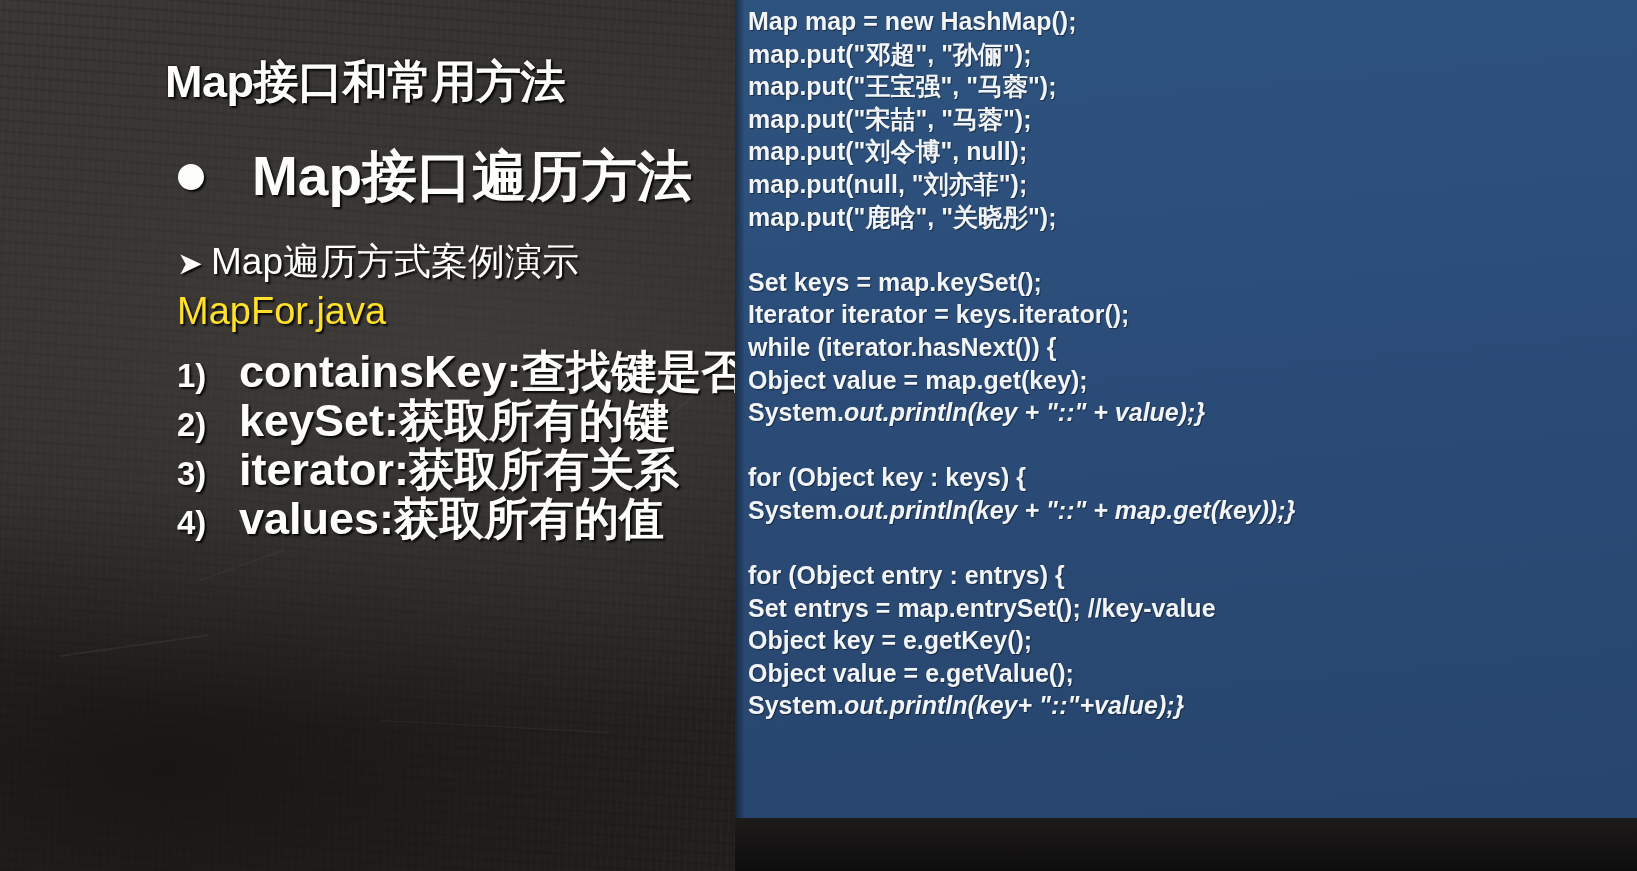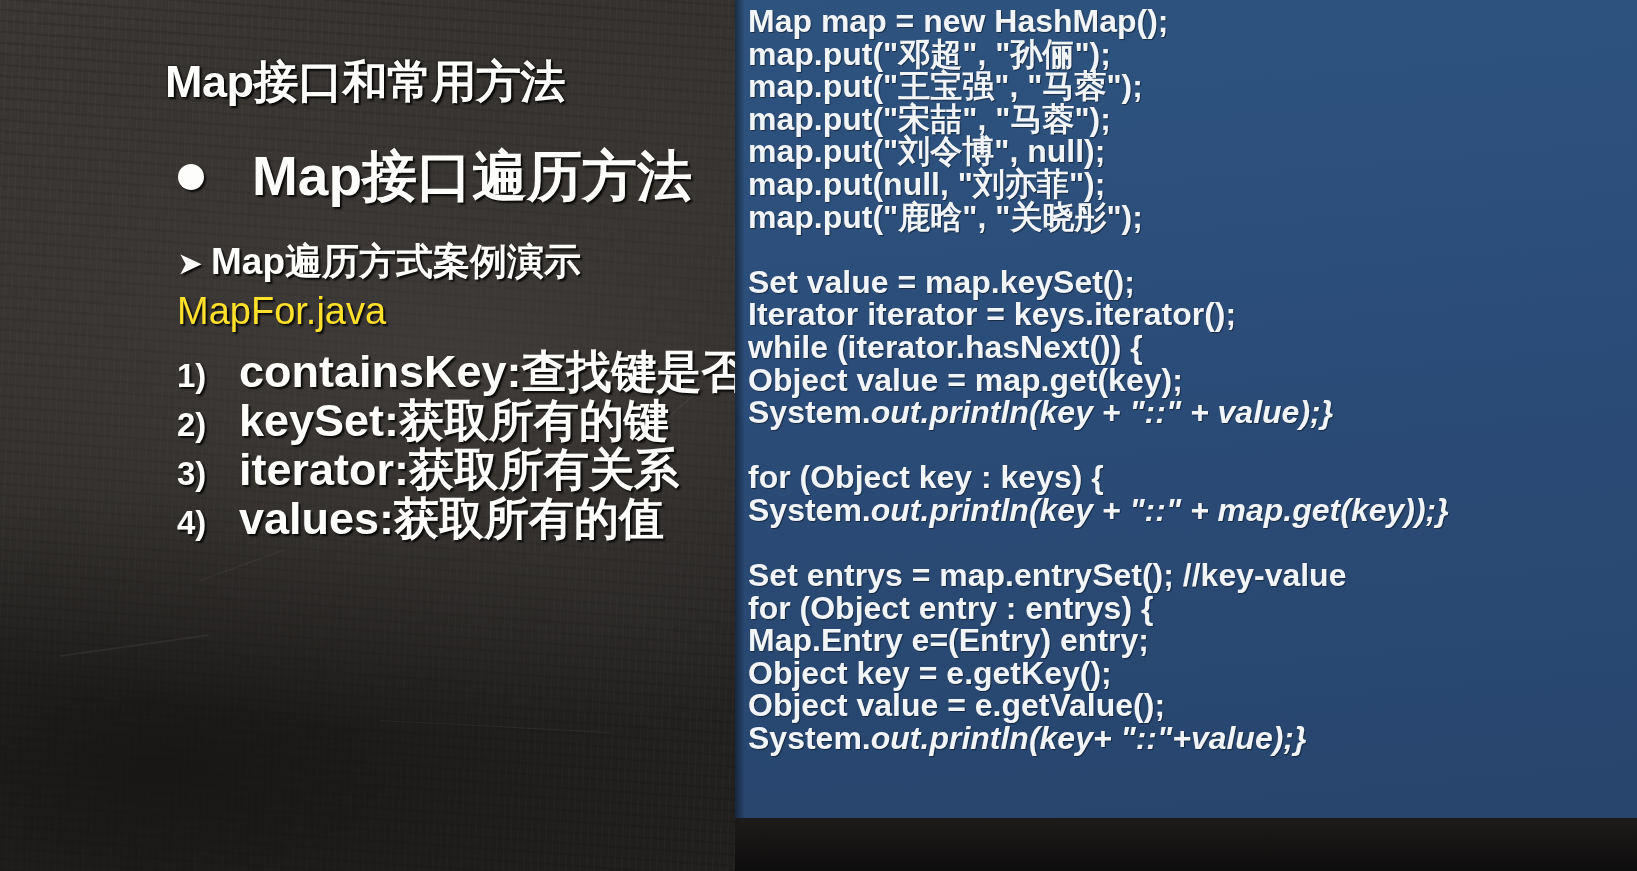--- a/index.html
+++ b/index.html
@@ -93,21 +93,21 @@
   }
   .arrow-icon {
     font-size: 31px;
     color: #fdfdfb;
     line-height: 1;
     text-shadow: 2px 2px 2px rgba(0,0,0,0.8);
   }
   .sub-text {
     margin-left: 8px;
     font-size: 37px;
-    font-weight: bold;
+    font-weight: normal;
     color: #fdfdfb;
     text-shadow: 2px 2px 2px rgba(0,0,0,0.85);
   }
 
   .file-name {
     position: absolute;
     left: 145px;
     top: 274px;
     font-size: 38px;
     font-weight: normal;
@@ -172,21 +172,21 @@
     height: 53px;
     background: #151413;
     background-image: linear-gradient(180deg, #1d1b1a 0%, #0e0d0d 100%);
   }
 
   #code-text {
     position: absolute;
     left: 13px;
     top: 5px;
     right: 4px;
-    font-size: 32px;
+    font-size: 25px;
     font-weight: bold;
     color: #f2f5f8;
     line-height: 32.6px;
     white-space: nowrap;
     text-shadow: 1px 1px 1px rgba(0,0,0,0.45);
   }
   .code-line { height: 32.6px; }
   .code-line.blank { color: transparent; }
   .code-line i {
     font-style: italic;
@@ -243,32 +243,31 @@
   <div id="code-panel">
     <div id="code-text">
         <div class="code-line">Map map = new HashMap();</div>
         <div class="code-line">map.put("邓超", "孙俪");</div>
         <div class="code-line">map.put("王宝强", "马蓉");</div>
         <div class="code-line">map.put("宋喆", "马蓉");</div>
         <div class="code-line">map.put("刘令博", null);</div>
         <div class="code-line">map.put(null, "刘亦菲");</div>
         <div class="code-line">map.put("鹿晗", "关晓彤");</div>
         <div class="code-line blank">&nbsp;</div>
-        <div class="code-line">Set value = map.keySet();</div>
+        <div class="code-line">Set keys = map.keySet();</div>
         <div class="code-line">Iterator iterator = keys.iterator();</div>
         <div class="code-line">while (iterator.hasNext()) {</div>
         <div class="code-line">Object value = map.get(key);</div>
         <div class="code-line"><span>System.</span><i>out.println(key + "::" + value);}</i></div>
         <div class="code-line blank">&nbsp;</div>
         <div class="code-line">for (Object key : keys) {</div>
         <div class="code-line"><span>System.</span><i>out.println(key +  "::" + map.get(key));}</i></div>
         <div class="code-line blank">&nbsp;</div>
+        <div class="code-line">for (Object entry : entrys) {</div>
         <div class="code-line">Set entrys = map.entrySet(); //key-value</div>
-        <div class="code-line">for (Object entry : entrys) {</div>
-        <div class="code-line">Map.Entry e=(Entry) entry;</div>
         <div class="code-line">Object key = e.getKey();</div>
         <div class="code-line">Object value = e.getValue();</div>
         <div class="code-line"><span>System.</span><i>out.println(key+ "::"+value);}</i></div>
       </div>
   </div>
   <div id="code-panel-edge"></div>
   <div id="code-strip-bottom"></div>
 
 </div>
 

